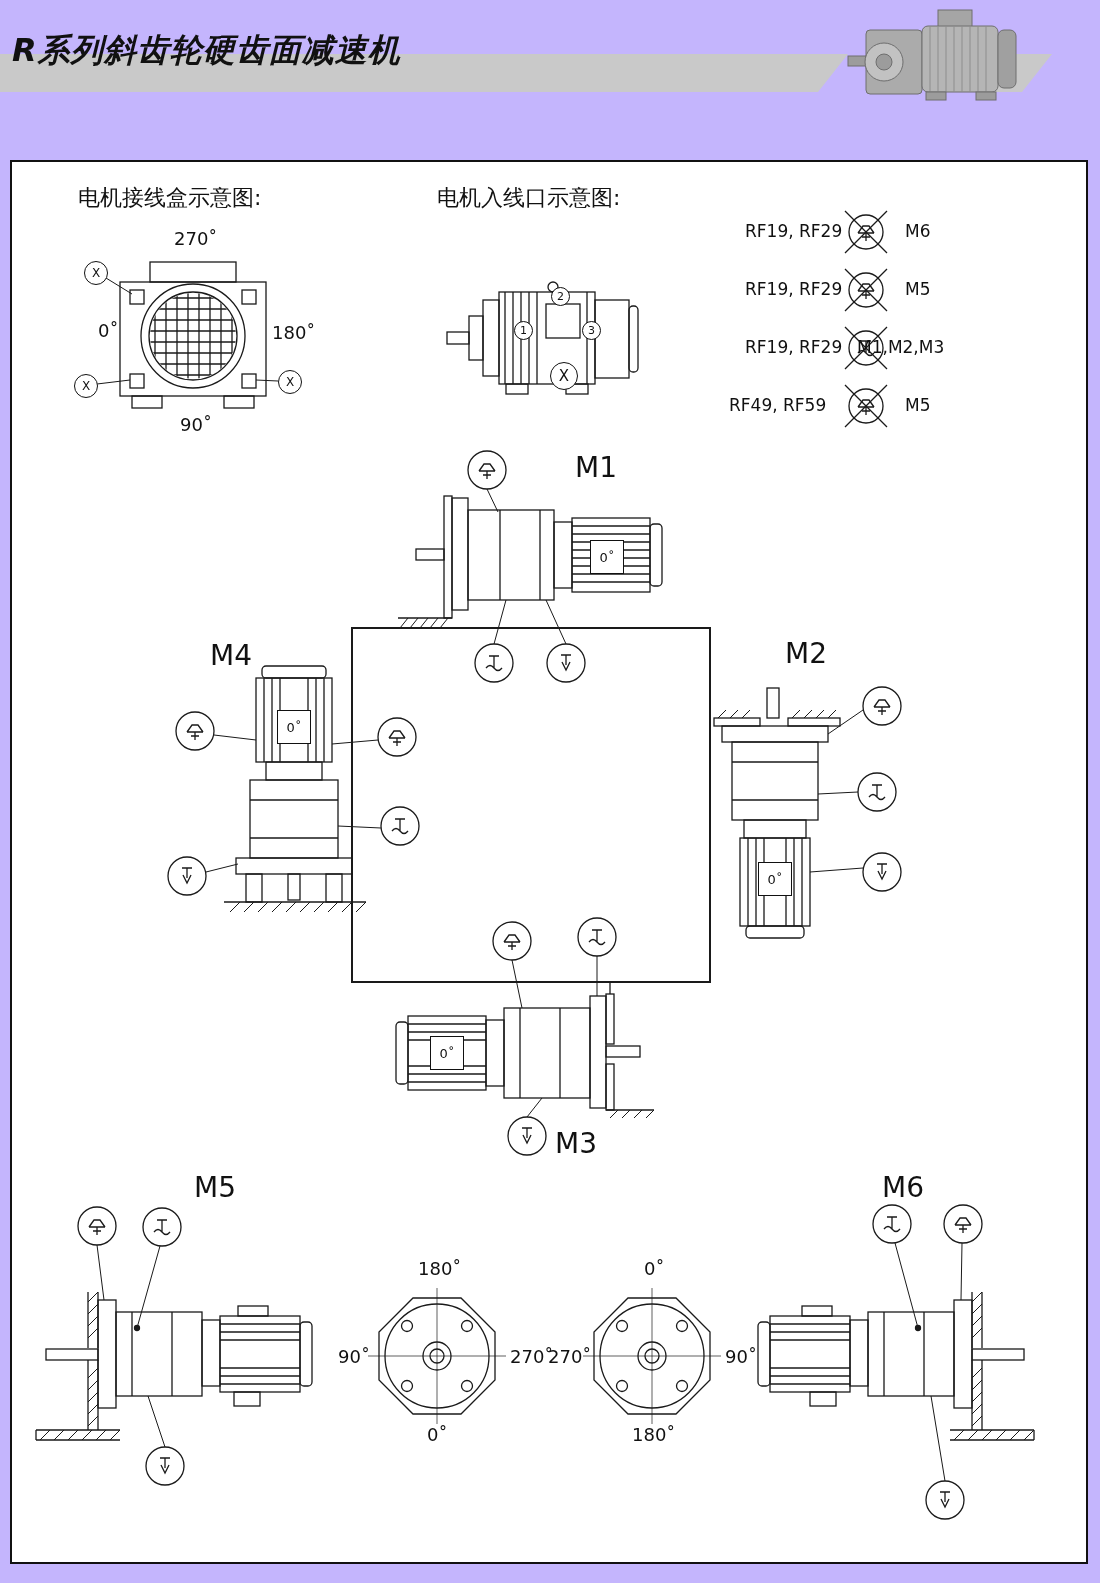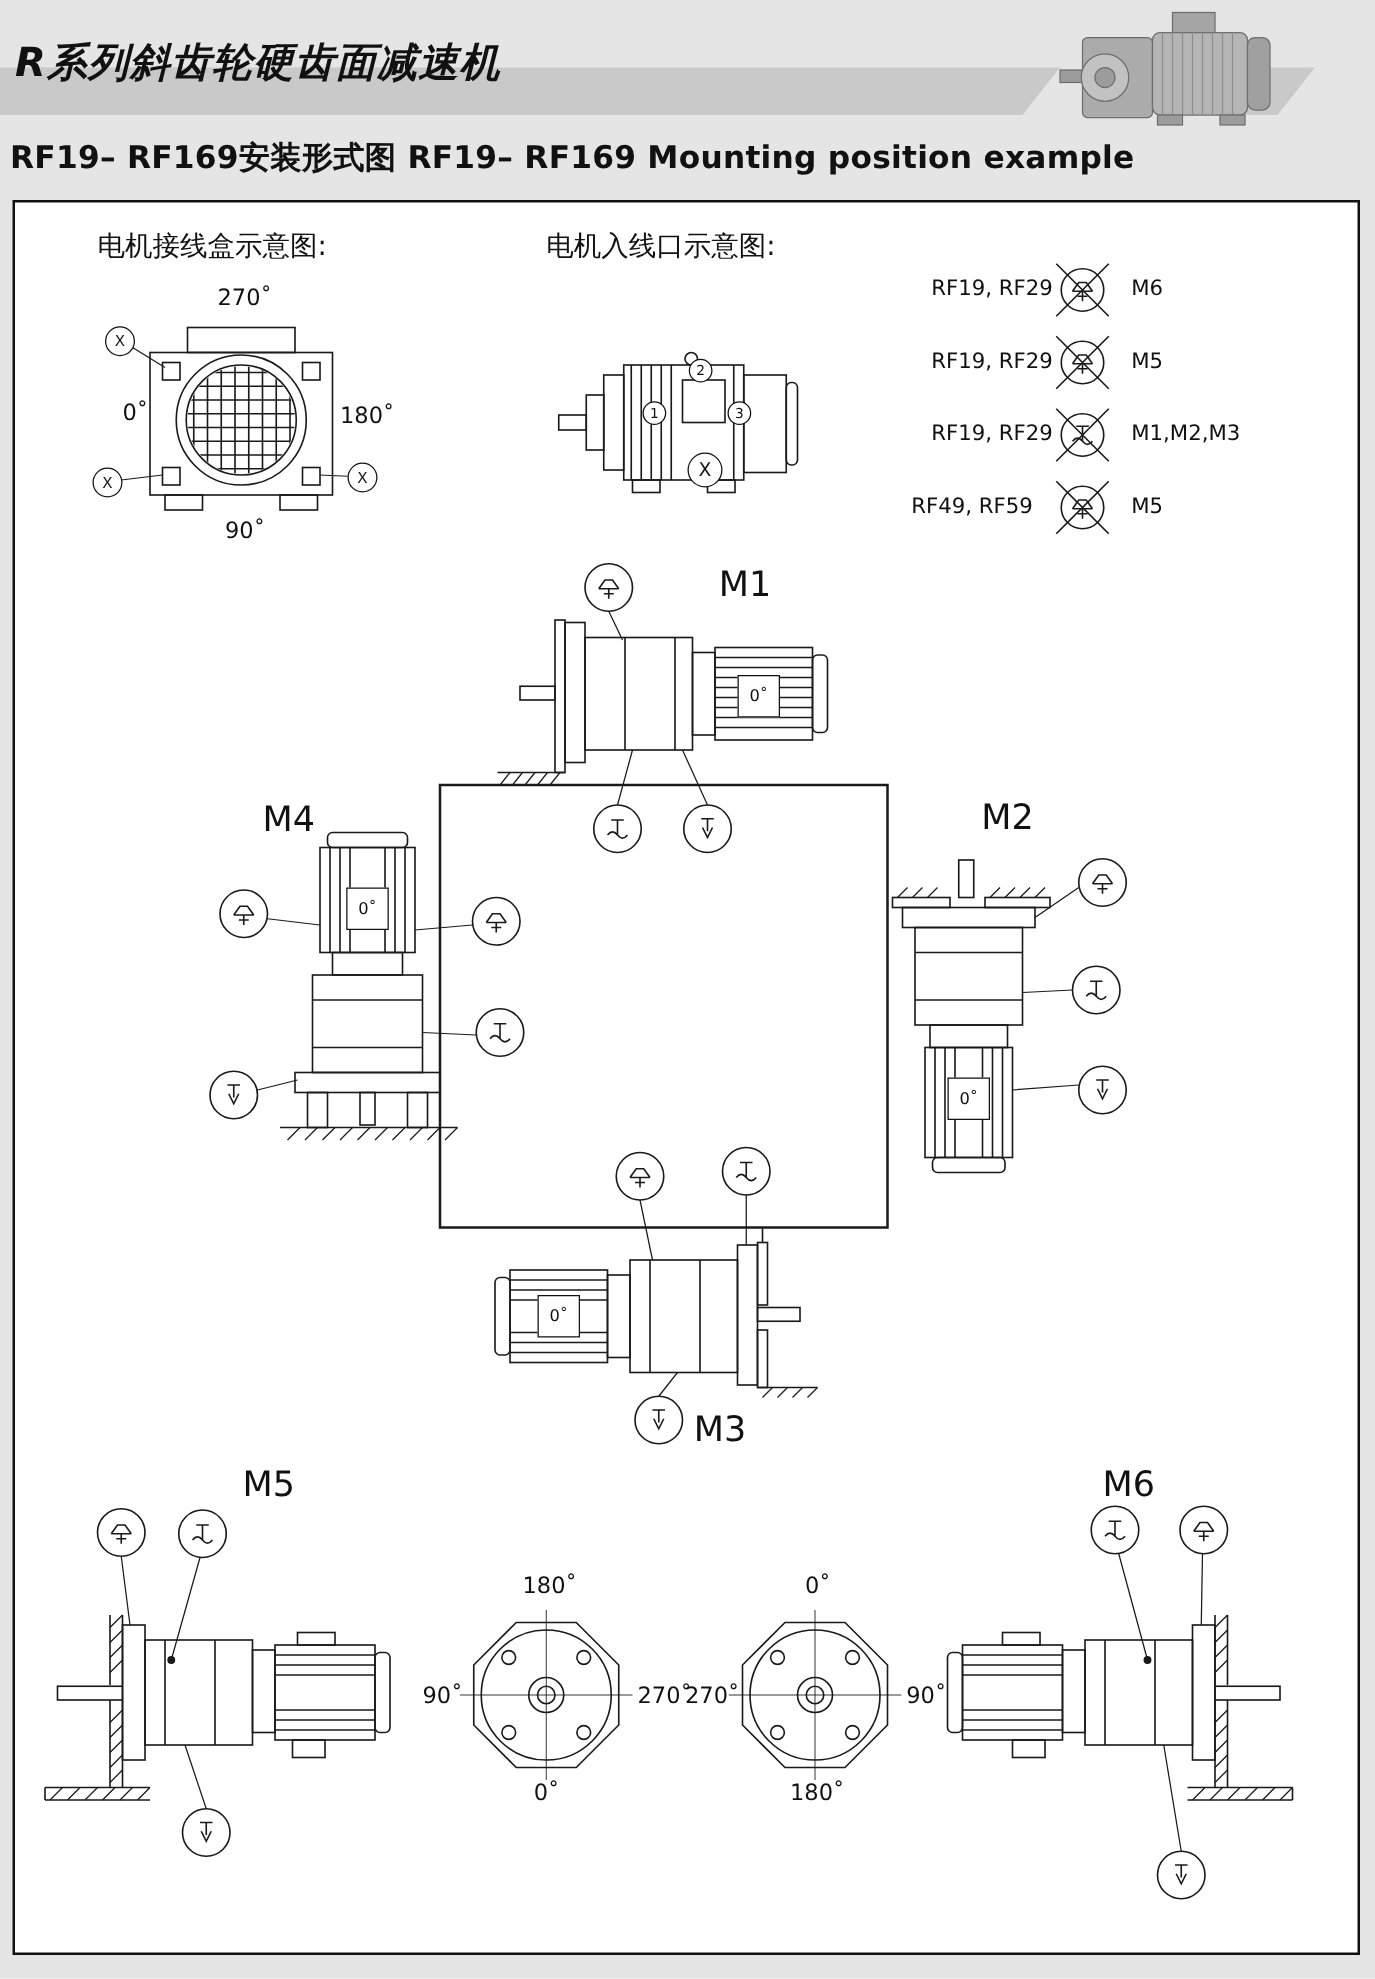--- a/index.html
+++ b/index.html
@@ -1,18 +1,18 @@
 <!DOCTYPE html>
 <html><head>
 <meta charset="utf-8">
 <style>
   *{margin:0;padding:0;box-sizing:border-box}
   html,body{background:#ffffff}
   body{font-family:"DejaVu Sans","Liberation Sans",sans-serif;color:#111}
-  .page{position:relative;width:1100px;height:1583px;background:#e5e5e5;overflow:hidden}
+  .page{position:relative;width:1100px;height:1583px;background:#c4b5fd;overflow:hidden}
   .art{position:absolute;left:0;top:0;z-index:1}
   .frame{position:absolute;left:10px;top:160px;width:1078px;height:1404px;border:2px solid #111;z-index:0;background:#fff}
   .lbl{position:absolute;z-index:2;white-space:nowrap;line-height:1.25}
   .title{font-size:32px;font-weight:bold;font-style:italic;letter-spacing:1px}
   .subtitle{font-size:25px;font-weight:bold;letter-spacing:.2px}
   .sec{font-size:22px;font-weight:normal}
   .ang{font-size:18px}
   .mlab{font-size:28px;font-weight:normal}
   .mods{font-size:17px}
   .circ{position:absolute;z-index:2;border:1.4px solid #111;border-radius:50%;background:#fff;
@@ -320,21 +320,20 @@
           <use href="#sym-vent"></use>
         </g>
       <g transform="translate(945,1500)">
           <circle r="19" fill="#fff"></circle>
           <use href="#sym-drain"></use>
         </g>
     </g>
   </svg>
 
   <div class="lbl title" style="left:12px;top:30px">R系列斜齿轮硬齿面减速机</div>
-  <div class="lbl subtitle" style="left:8px;top:110px">RF19– RF169安装形式图 RF19– RF169 Mounting position example</div>
 
   <div class="lbl sec" style="left:78px;top:184px">电机接线盒示意图:</div>
   <div class="lbl ang" style="left:174px;top:228px">270˚</div>
   <div class="lbl ang" style="left:98px;top:320px">0˚</div>
   <div class="lbl ang" style="left:272px;top:322px">180˚</div>
   <div class="lbl ang" style="left:180px;top:414px">90˚</div>
   <div class="circ" style="left:84px;top:261px;width:24px;height:24px">X</div>
   <div class="circ" style="left:74px;top:374px;width:24px;height:24px">X</div>
   <div class="circ" style="left:278px;top:370px;width:24px;height:24px">X</div>
 
@@ -342,21 +341,21 @@
   <div class="circ" style="left:514px;top:321px;width:19px;height:19px;font-size:11px">1</div>
   <div class="circ" style="left:551px;top:287px;width:19px;height:19px;font-size:11px">2</div>
   <div class="circ" style="left:582px;top:321px;width:19px;height:19px;font-size:11px">3</div>
   <div class="circ" style="left:550px;top:362px;width:28px;height:28px;font-size:15px">X</div>
 
   <div class="lbl mods" style="left:745px;top:221px">RF19, RF29</div>
   <div class="lbl mods" style="left:905px;top:221px">M6</div>
   <div class="lbl mods" style="left:745px;top:279px">RF19, RF29</div>
   <div class="lbl mods" style="left:905px;top:279px">M5</div>
   <div class="lbl mods" style="left:745px;top:337px">RF19, RF29</div>
-  <div class="lbl mods" style="left:905px;top:337px">M1,M2,M3</div>
+  <div class="lbl mods" style="left:857px;top:337px">M1,M2,M3</div>
   <div class="lbl mods" style="left:729px;top:395px">RF49, RF59</div>
   <div class="lbl mods" style="left:905px;top:395px">M5</div>
 
   <div class="lbl mlab" style="left:575px;top:450px">M1</div>
   <div class="lbl mlab" style="left:785px;top:636px">M2</div>
   <div class="lbl mlab" style="left:555px;top:1126px">M3</div>
   <div class="lbl mlab" style="left:210px;top:638px">M4</div>
   <div class="lbl mlab" style="left:194px;top:1170px">M5</div>
   <div class="lbl mlab" style="left:882px;top:1170px">M6</div>
 

